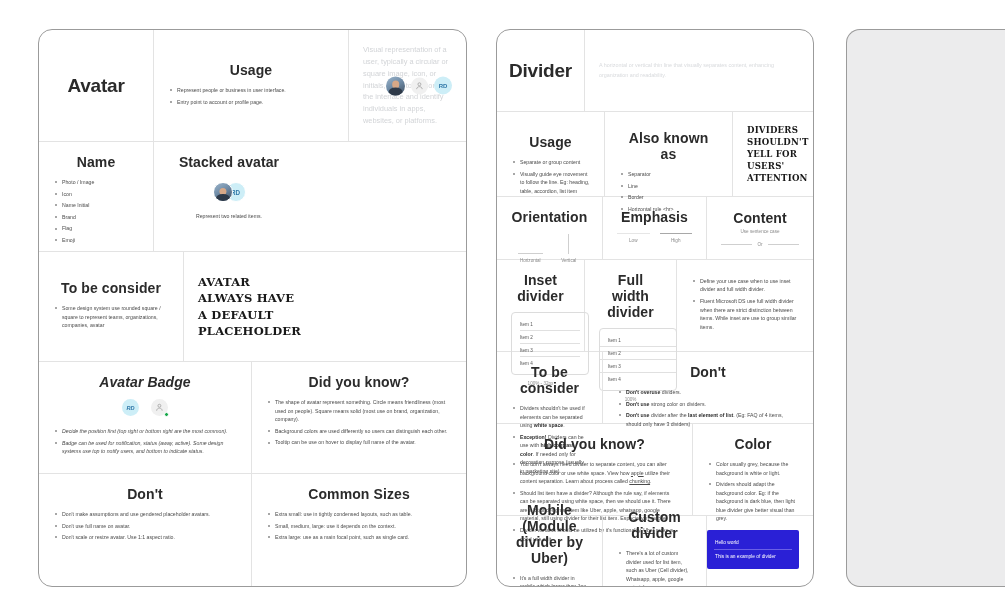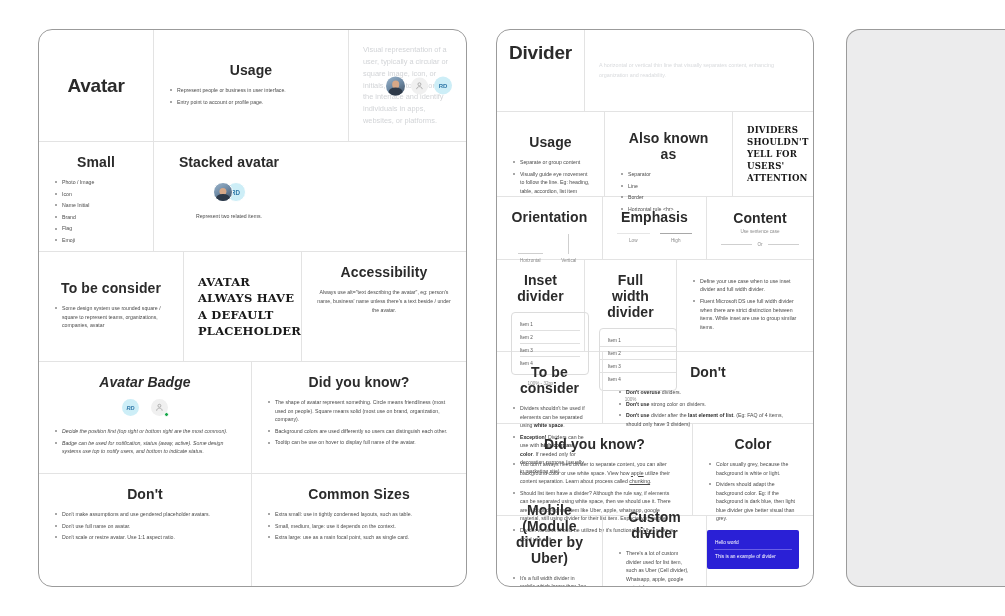--- a/index.html
+++ b/index.html
@@ -140,21 +140,21 @@
                 <path d="M4.5 21c0-4.2 3.4-7 7.5-7s7.5 2.8 7.5 7"></path>
               </svg>
           </span>
           <span class="av av-init" style="width:18px;height:18px;font-size:6px;">RD</span>
         </div>
       </div>
     </div>
 
     <div class="row" style="height:110px;">
       <div class="cell" style="width:115px;">
-        <h2 class="title">Small</h2>
+        <h2 class="title">Name</h2>
         <ul class="bul">
           <li>Photo / Image</li>
           <li>Icon</li>
           <li>Name Initial</li>
           <li>Brand</li>
           <li>Flag</li>
           <li>Emoji</li>
         </ul>
       </div>
       <div class="cell" style="width:150px;text-align:center;">
@@ -169,24 +169,20 @@
 
     <div class="row" style="height:110px;">
       <div class="cell" style="width:145px;display:flex;flex-direction:column;justify-content:center;">
         <h2 class="title">To be consider</h2>
         <ul class="bul">
           <li>Some design system use rounded square / square to represent teams, organizations, companies, avatar</li>
         </ul>
       </div>
       <div class="cell" style="width:118px;display:flex;align-items:center;">
         <p class="slab">AVATAR ALWAYS HAVE A DEFAULT PLACEHOLDER</p>
-      </div>
-      <div class="cell" style="flex:1;">
-        <h2 class="title">Accessibility</h2>
-        <p class="ctext">Always use alt="text describing the avatar", eg: person's name, business' name unless there's a text beside / under the avatar.</p>
       </div>
     </div>
 
     <div class="row" style="height:112px;">
       <div class="cell" style="width:213px;font-style:italic;">
         <h2 class="title">Avatar Badge</h2>
         <div style="display:flex;justify-content:center;gap:12px;margin:9px 0 11px;">
           <span class="av av-init" style="width:17px;height:17px;font-size:5.6px;">RD</span>
           <span class="av av-icon" style="width:17px;height:17px;">
             <svg viewBox="0 0 24 24" fill="none" stroke="#9a9a9a" stroke-width="2">
@@ -227,21 +223,21 @@
           <li>Small, medium, large: use it depends on the context.</li>
           <li>Extra large: use as a main focal point, such as single card.</li>
         </ul>
       </div>
     </div>
   </section>
 
   <section class="board" id="board-divider">
 
     <div class="row" style="height:82px;">
-      <div class="cell" style="width:88px;display:flex;justify-content:center;">
+      <div class="cell" style="width:88px;display:flex;align-items:center;justify-content:center;">
         <h1 class="big">Divider</h1>
       </div>
       <div class="cell" style="flex:1;display:flex;align-items:center;">
         <p class="faded-sm" style="font-size:5.4px;">A horizontal or vertical thin line that visually separates content, enhancing organization and readability.</p>
       </div>
     </div>
 
     <div class="row" style="height:85px;">
       <div class="cell" style="width:108px;">
         <h2 class="title" style="margin-top:10px;">Usage</h2>

